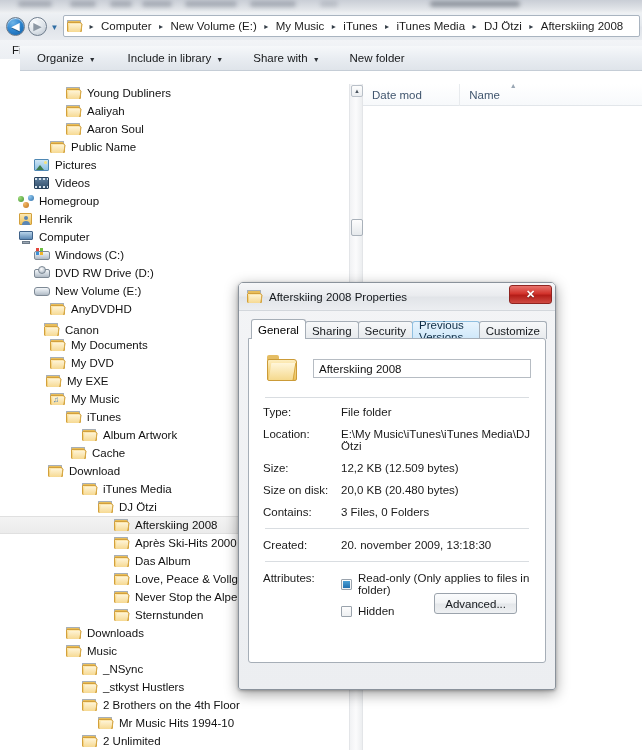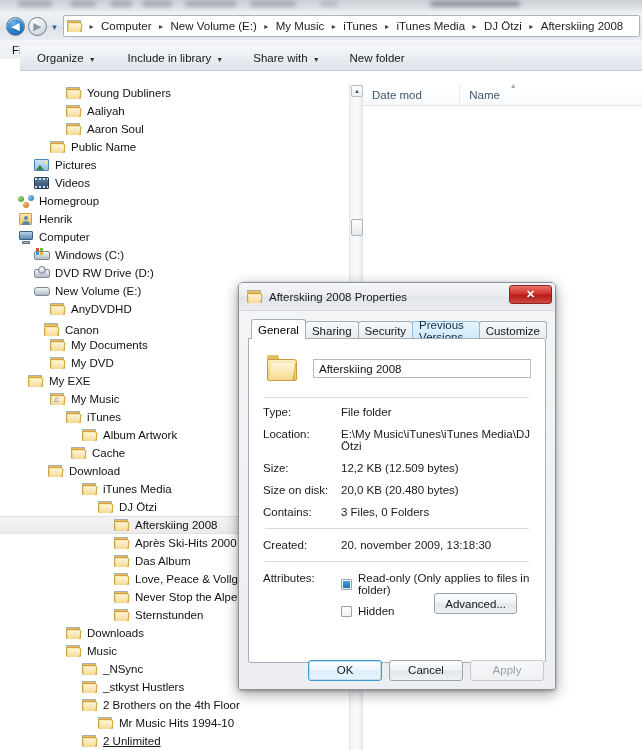--- a/index.html
+++ b/index.html
@@ -374,21 +374,21 @@
     content: ""; position: absolute; left: 1px; top: 1px;
     width: 7px; height: 7px;
     background: linear-gradient(to bottom, #4a9fd4, #1f6fae);
   }
   .cbox-label { font-size: 11.5px; color: #1a1a1a; }
 
   .btn {
     height: 21px; min-width: 74px; padding: 0 10px;
     background: linear-gradient(to bottom, #fbfcfd 0%, #f1f3f5 48%, #e4e7ea 52%, #eef0f2 100%);
     border: 1px solid #9ba3ac; border-radius: 3px;
-    display: inline-flex; align-items: center; justify-content: center;
+    display: inline-flex; align-items: center; justify-content: flex-start;
     font-size: 11.5px; color: #14181c;
   }
   .btn.default {
     border: 1px solid #3c9ad4;
     box-shadow: 0 0 0 1px #bde0f5 inset;
     background: linear-gradient(to bottom, #fafdff 0%, #eef6fc 48%, #dceefa 52%, #eaf5fd 100%);
   }
   .btn.disabled { color: #9aa0a6; border-color: #c3c9cf;
     background: linear-gradient(to bottom, #f7f8f9, #eef0f2); }
 
@@ -600,21 +600,21 @@
           <span class="tree-label">My Documents</span>
         </div>
         <div class="tree-row" style="padding-left: 50px;">
           <span class="ico ico-folder">
             <span class="tab"></span>
             <span class="body"></span>
             <span class="flap"></span>
           </span>
           <span class="tree-label">My DVD</span>
         </div>
-        <div class="tree-row" style="padding-left: 28px;">
+        <div class="tree-row" style="padding-left: 46px;">
           <span class="ico ico-folder">
             <span class="tab"></span>
             <span class="body"></span>
             <span class="flap"></span>
           </span>
           <span class="tree-label">My EXE</span>
         </div>
         <div class="tree-row" style="padding-left: 50px;">
           <span class="ico ico-folder music">
             <span class="tab"></span>
@@ -761,21 +761,21 @@
           <span class="tree-label">2 Brothers on the 4th Floor</span>
         </div>
         <div class="tree-row" style="padding-left: 98px;">
           <span class="ico ico-folder">
             <span class="tab"></span>
             <span class="body"></span>
             <span class="flap"></span>
           </span>
           <span class="tree-label">Mr Music Hits 1994-10</span>
         </div>
-        <div class="tree-row" style="padding-left: 82px; text-decoration: underline;">
+        <div class="tree-row" style="padding-left: 82px;">
           <span class="ico ico-folder">
             <span class="tab"></span>
             <span class="body"></span>
             <span class="flap"></span>
           </span>
           <span class="tree-label">2 Unlimited</span>
         </div>
       </div>
     <div class="tree-scroll"></div>
 
@@ -891,26 +891,15 @@
             </div>
           </div>
           <div class="btn btn-advanced" style="top:21px;">
             <span>Advanced...</span>
           </div>
         </div>
 
       </div>
     </div>
 
-    <div class="dlg-footer">
-      <div class="btn default">
-        <span>OK</span>
-      </div>
-      <div class="btn">
-        <span>Cancel</span>
-      </div>
-      <div class="btn disabled">
-        <span>Apply</span>
-      </div>
-    </div>
   </div>
 
 </div>
 
 </body></html>

